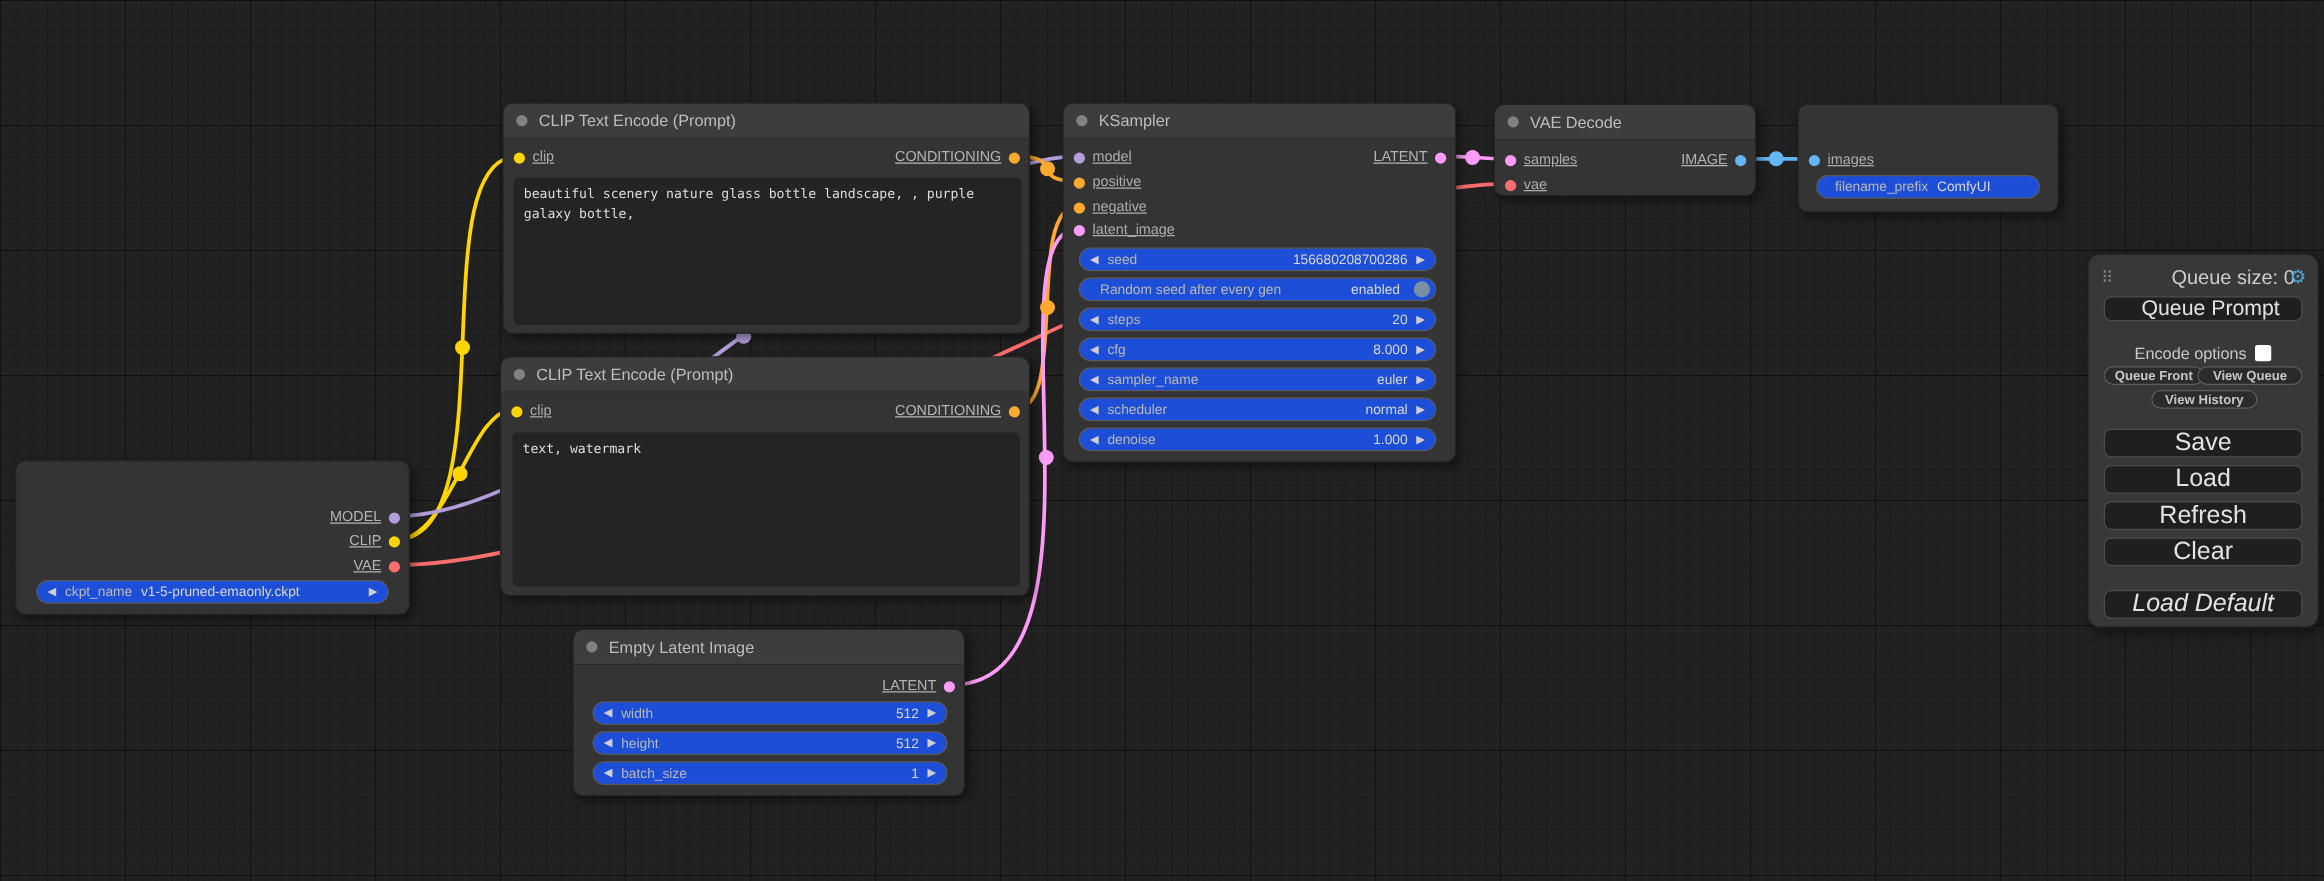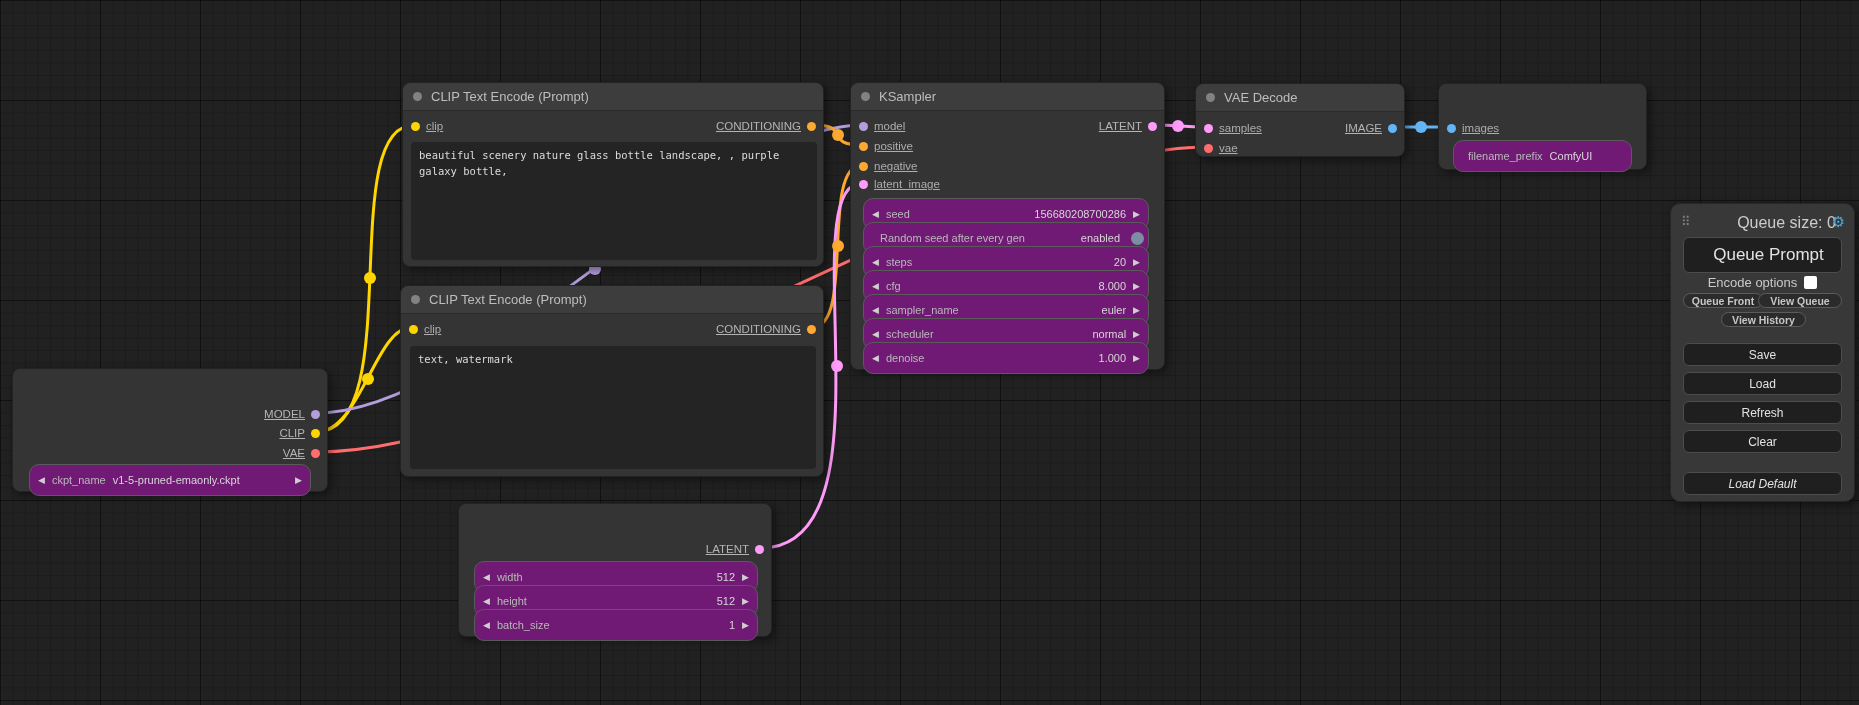--- a/index.html
+++ b/index.html
@@ -23,41 +23,41 @@
   .prow.out{right:7px;flex-direction:row-reverse;}
   .pdot{width:9px;height:9px;border-radius:50%;flex:0 0 auto;}
   .plabel{font-size:11.5px;color:#adadad;white-space:nowrap;text-decoration:underline;}
   .plabel.caps{color:#b4b4b4;}
   .c-model{background:#b39ddb;}
   .c-clip{background:#ffd500;}
   .c-vae{background:#ff6e6e;}
   .c-cond{background:#ffa931;}
   .c-latent{background:#ff9cf9;}
   .c-image{background:#64b5f6;}
-  .widget{position:absolute;height:32px;background:#701a75;border:1px solid #5a5a5a;border-radius:10px;
+  .widget{position:absolute;height:19px;background:#1d4ed8;border:1px solid #5a5a5a;border-radius:10px;
     display:flex;align-items:center;gap:7px;padding:0 8px;box-sizing:border-box;font-size:11px;color:#c9c9c9;}
   .warr{font-size:9px;color:#cfcfcf;flex:0 0 auto;line-height:1;}
   .wlabel{white-space:nowrap;color:#b9b9b9;}
   .wval{white-space:nowrap;color:#d6d6d6;}
   .wval.right{margin-left:auto;}
   .wval.center{flex:1;text-align:left;}
   .toggle-dot{width:13px;height:13px;border-radius:50%;background:#7b8fa3;margin-left:4px;margin-right:-4px;flex:0 0 auto;}
   .ta{position:absolute;background:#242424;border-radius:4px;color:#dcdcdc;
     font-family:"DejaVu Sans Mono",monospace;font-size:10.5px;line-height:1.55;padding:5px 8px;box-sizing:border-box;
     white-space:pre-wrap;word-break:break-word;}
   
   #queue{position:absolute;left:1670px;top:203px;width:185px;height:299px;z-index:3;background:#383838;
     border:1px solid #272727;border-radius:10px;box-shadow:3px 3px 10px rgba(0,0,0,0.5);box-sizing:border-box;}
   .qheader{position:absolute;left:0;right:0;top:9px;height:20px;display:flex;align-items:center;}
   .qsize{flex:1;text-align:center;font-size:16px;color:#cccccc;margin-left:48px;}
   .drag-handle{position:absolute;left:10px;top:2px;font-size:13px;color:#7d7d7d;line-height:1;}
   .gear{position:absolute;right:9px;top:1px;font-size:15px;color:#4da6d9;line-height:1;}
   .qbig{position:absolute;left:12px;right:12px;height:23px;background:#1f1f1f;border:1px solid #4c4c4c;
-    border-radius:6px;display:flex;align-items:center;justify-content:center;font-size:12px;color:#e2e2e2;box-sizing:border-box;}
-  .qprompt{height:36px;font-size:17px;padding-left:12px;}
+    border-radius:6px;display:flex;align-items:center;justify-content:center;font-size:20px;color:#e2e2e2;box-sizing:border-box;}
+  .qprompt{height:20px;font-size:17px;padding-left:12px;}
   .extra{position:absolute;left:0;right:0;top:70px;height:16px;display:flex;align-items:center;justify-content:center;gap:7px;}
   .extra-label{font-size:13px;color:#c9c9c9;}
   .checkbox{width:13px;height:13px;background:#ffffff;border-radius:2px;}
   .qsmall{position:absolute;height:15px;background:#2b2b2b;border:1px solid #5c5c5c;border-radius:8px;
     display:flex;align-items:center;justify-content:center;font-size:10.5px;color:#c6c6c6;box-sizing:border-box;font-weight:bold;}
 </style>
 </head>
 <body>
 
 <div id="canvas">
@@ -129,20 +129,24 @@
       <span class="plabel">clip</span>
     </div>
     <div class="prow out" style="top:34px;">
       <span class="pdot c-cond"></span>
       <span class="plabel caps">CONDITIONING</span>
     </div>
     <div class="ta" style="left:9px;top:60px;width:406px;height:123px;">text, watermark</div>
   </div>
 
   <div class="node" style="left:458px;top:503px;width:314px;height:134px;">
+    <div class="ntitle">
+      <span class="tdot"></span>
+      <span class="ttext">Empty Latent Image</span>
+    </div>
     <div class="prow out" style="top:36px;">
       <span class="pdot c-latent"></span>
       <span class="plabel caps">LATENT</span>
     </div>
     <div class="widget" style="left:15px;top:57px;width:284px;">
       <span class="warr">◀</span>
       <span class="wlabel">width</span>
       <span class="wval right">512</span>
       <span class="warr">▶</span>
     </div>

